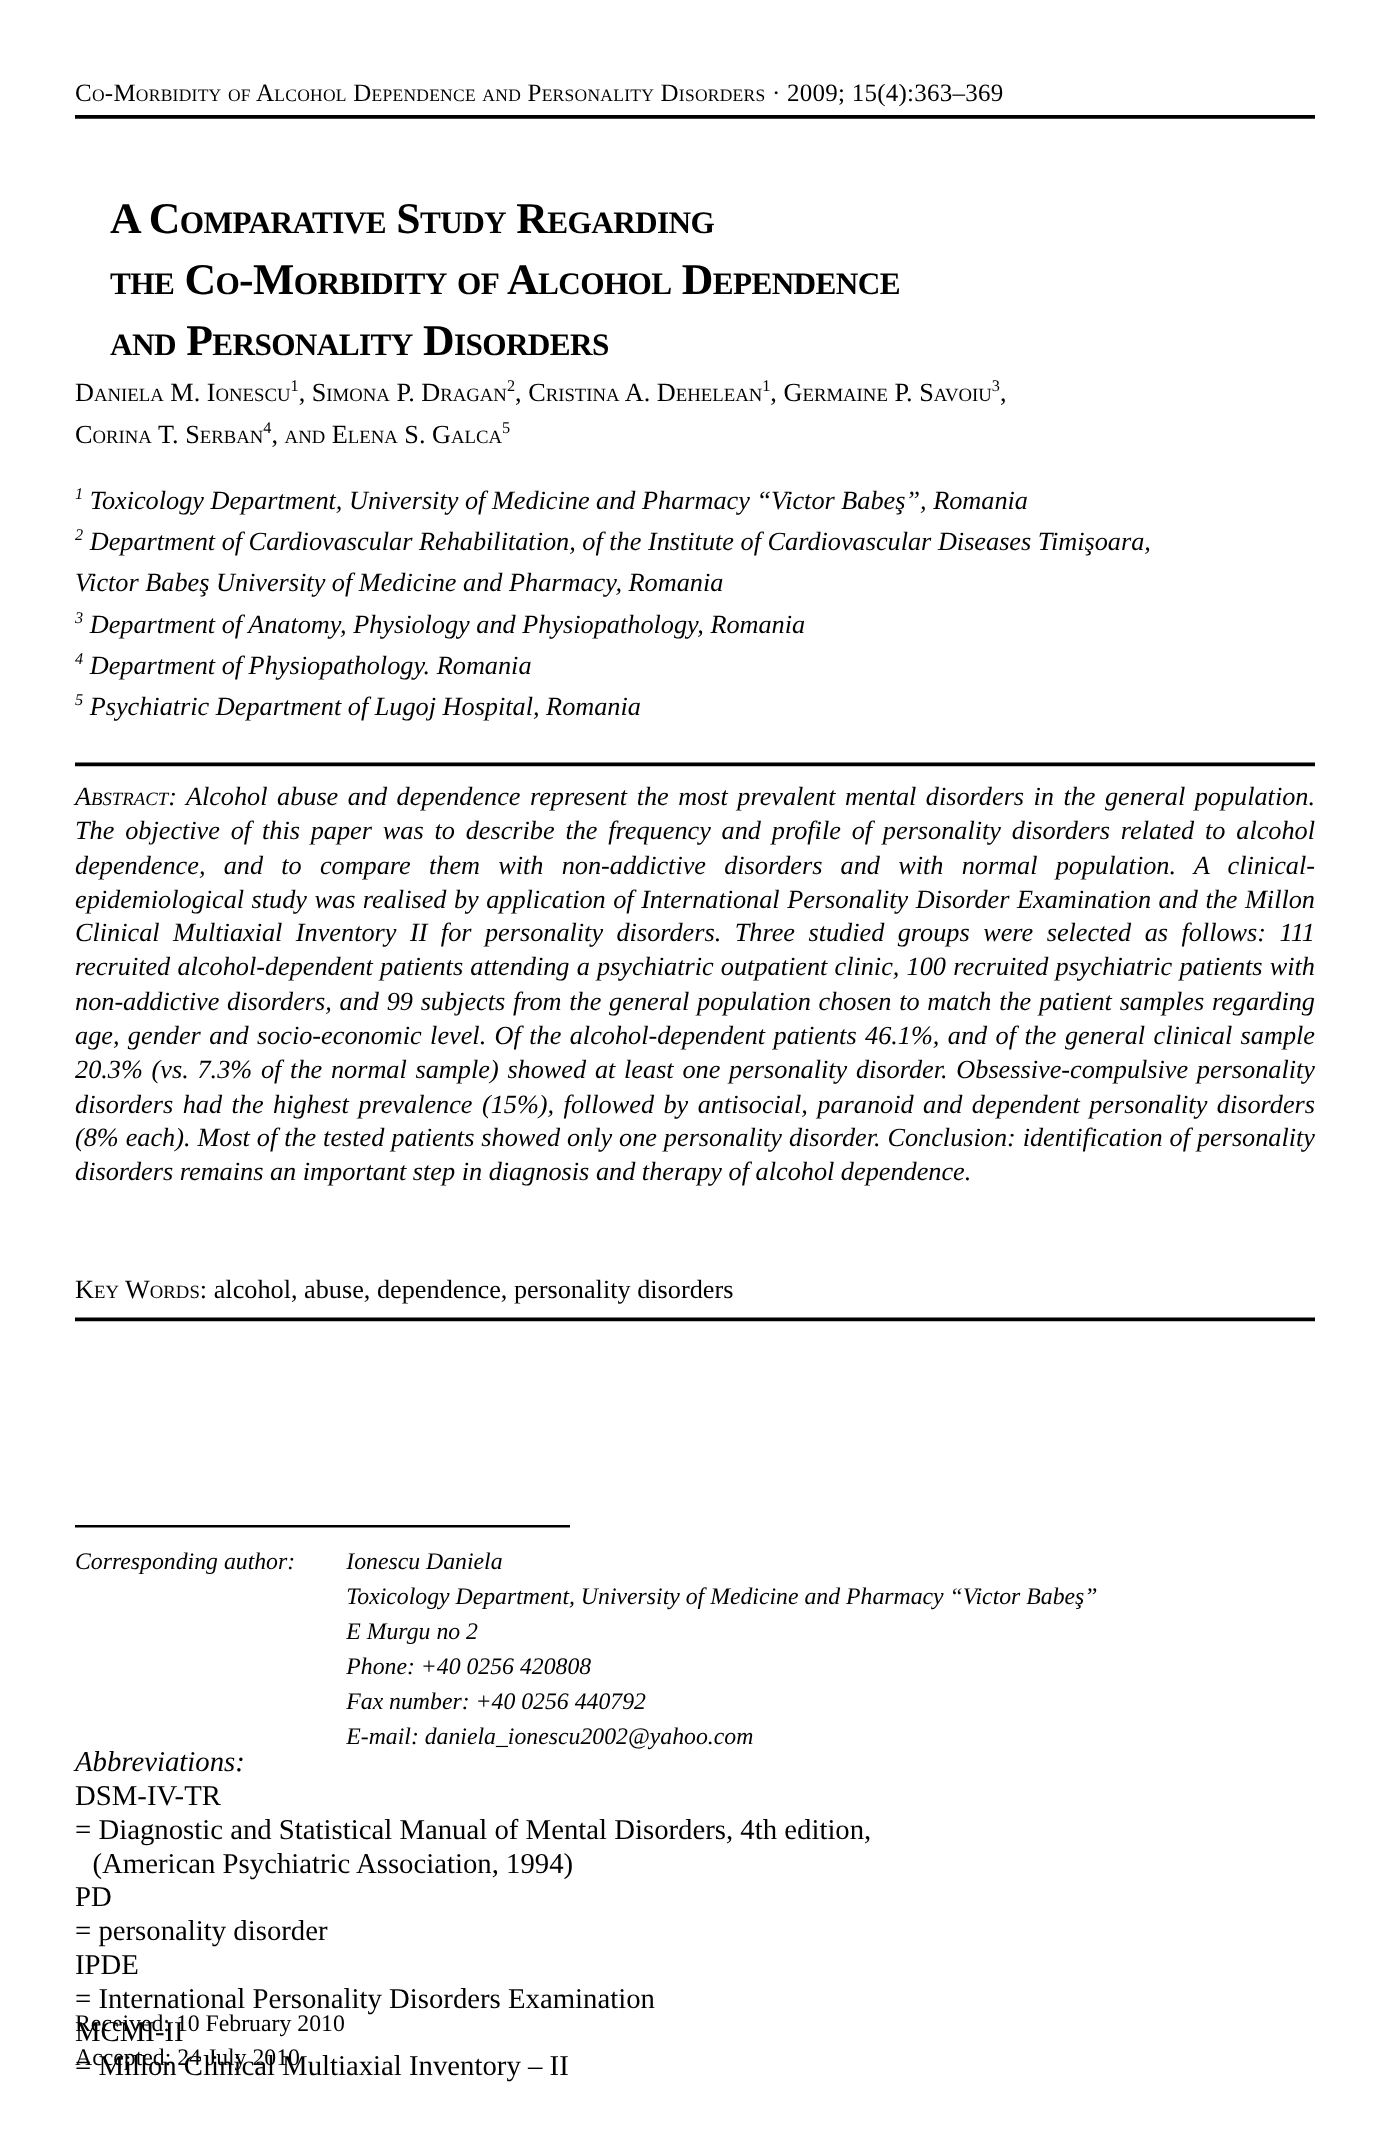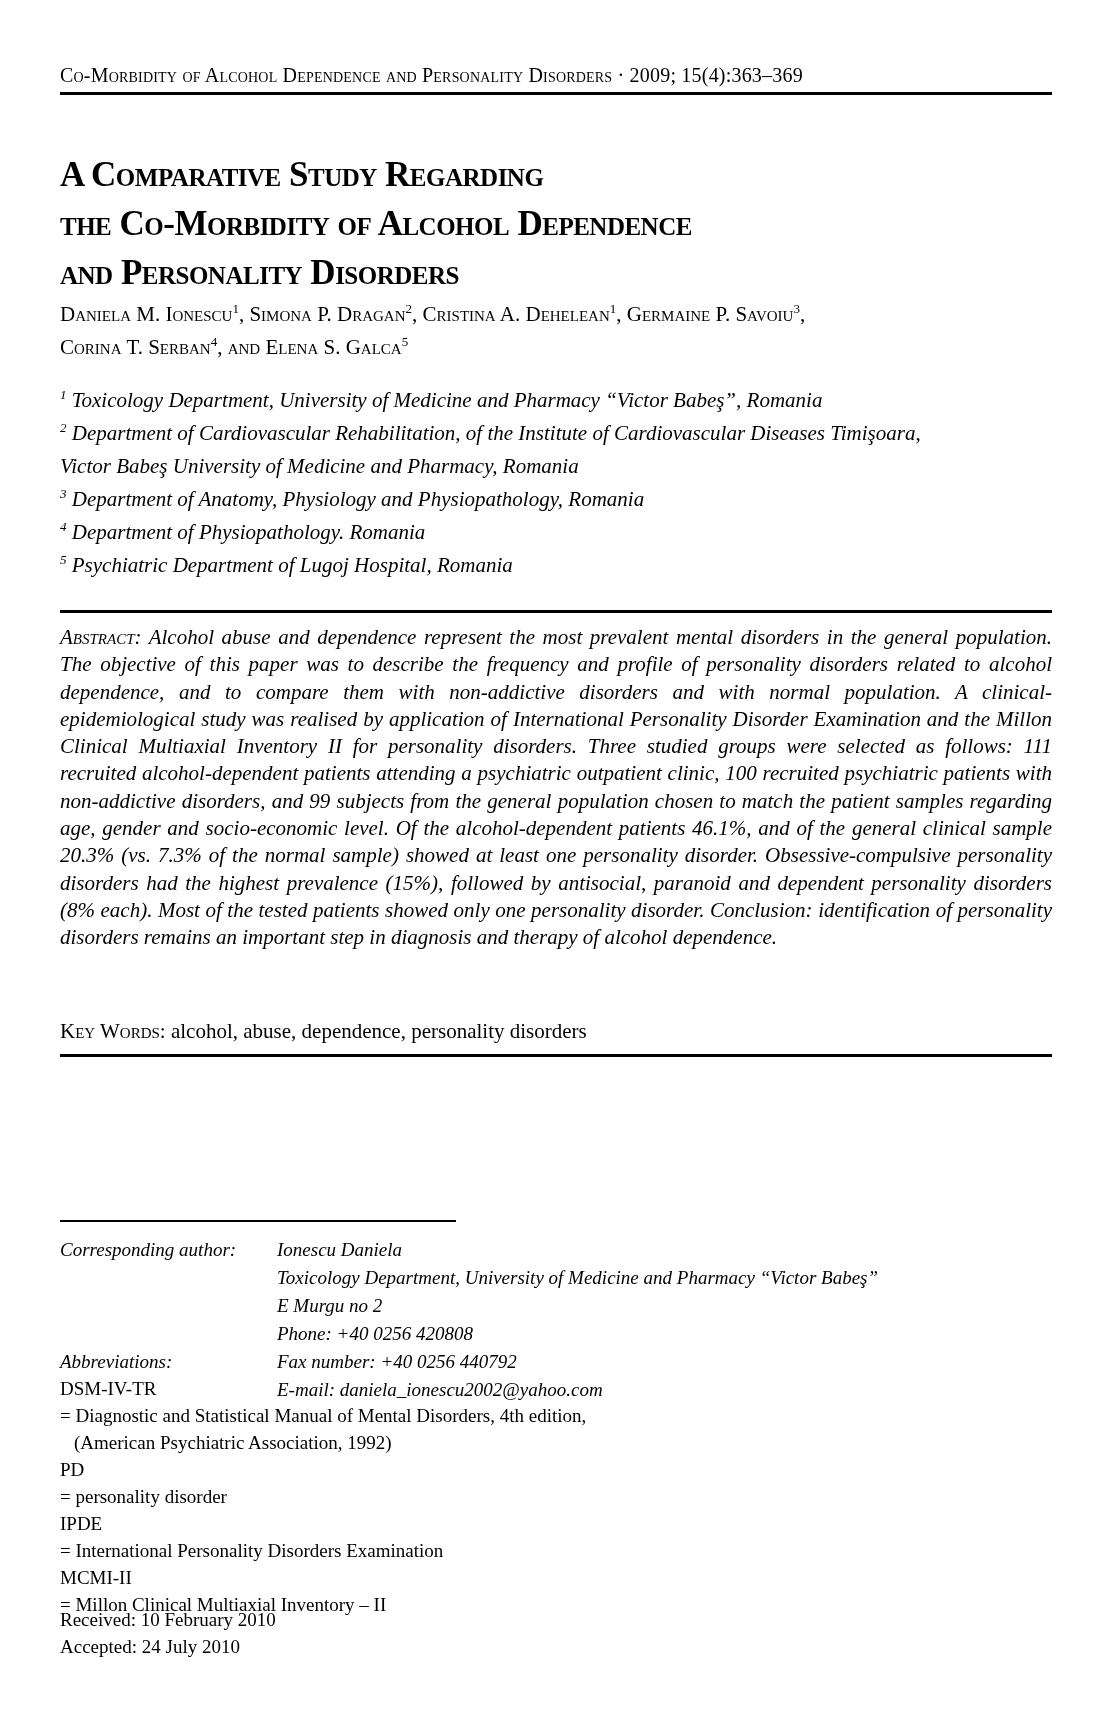--- a/index.html
+++ b/index.html
@@ -41,21 +41,21 @@
       position: absolute;
       top: 150px;
       left: 0;
       font-size: 35px;
       font-weight: bold;
       font-variant: small-caps;
       line-height: 49px;
       margin: 0;
       letter-spacing: -0.5px;
     }
-    .title span { display: block; white-space: nowrap; }
+    .title span { display: block; white-space: nowrap; margin-left: 28px; }
     .authors {
       position: absolute;
       top: 298px;
       left: 0;
       font-size: 21px;
       line-height: 33px;
       font-variant: small-caps;
     }
     .authors div { white-space: nowrap; }
     sup { font-size: 13px; line-height: 0; vertical-align: super; font-variant: normal; }
@@ -101,23 +101,23 @@
       top: 1236px;
       left: 0;
       font-size: 19px;
       font-style: italic;
       line-height: 28px;
     }
     .corr .row { display: flex; white-space: nowrap; }
     .corr .lbl { width: 217px; flex: none; }
     .abbr {
       position: absolute;
-      top: 1348px;
-      left: 0;
-      font-size: 19px;
+      top: 1396px;
+      left: 0;
+      font-size: 23px;
       line-height: 27px;
     }
     .abbr .head { font-style: italic; }
     .abbr .row { display: flex; white-space: nowrap; flex-direction: column; }
     .abbr .key { width: 105px; flex: none; }
     .dates {
       position: absolute;
       top: 1606px;
       left: 0;
       font-size: 19px;
@@ -194,21 +194,21 @@
   </div>
 
   <div class="abbr">
     <div class="head">Abbreviations:</div>
     <div class="row">
         <span class="key">DSM-IV-TR</span>
         <span>= Diagnostic and Statistical Manual of Mental Disorders, 4th edition,</span>
       </div>
     <div class="row">
         <span class="key"></span>
-        <span style="padding-left:14px;">(American Psychiatric Association, 1992)</span>
+        <span style="padding-left:14px;">(American Psychiatric Association, 1994)</span>
       </div>
     <div class="row">
         <span class="key">PD</span>
         <span>= personality disorder</span>
       </div>
     <div class="row">
         <span class="key">IPDE</span>
         <span>= International Personality Disorders Examination</span>
       </div>
     <div class="row">

